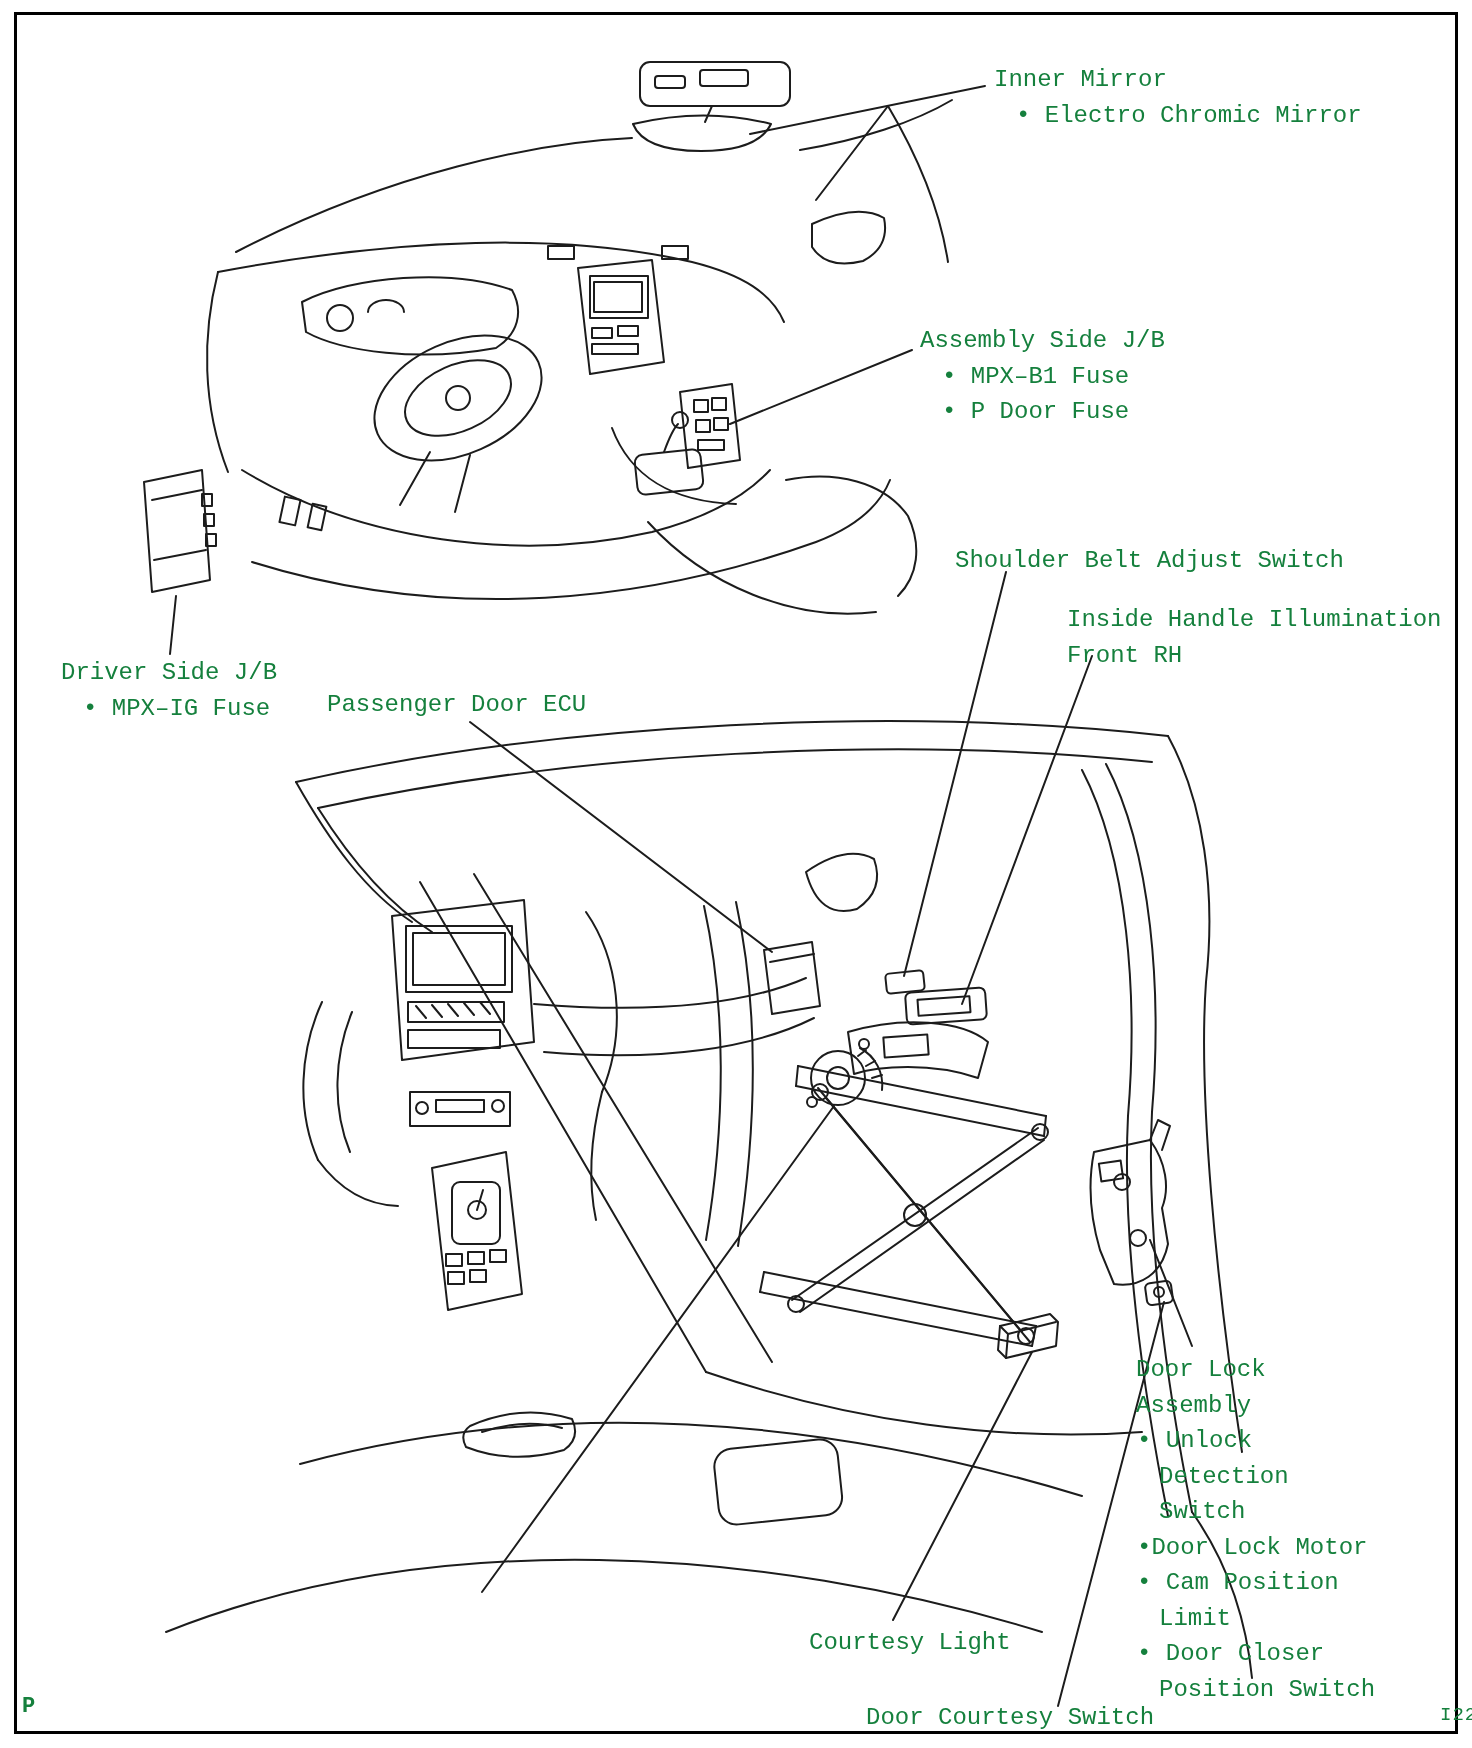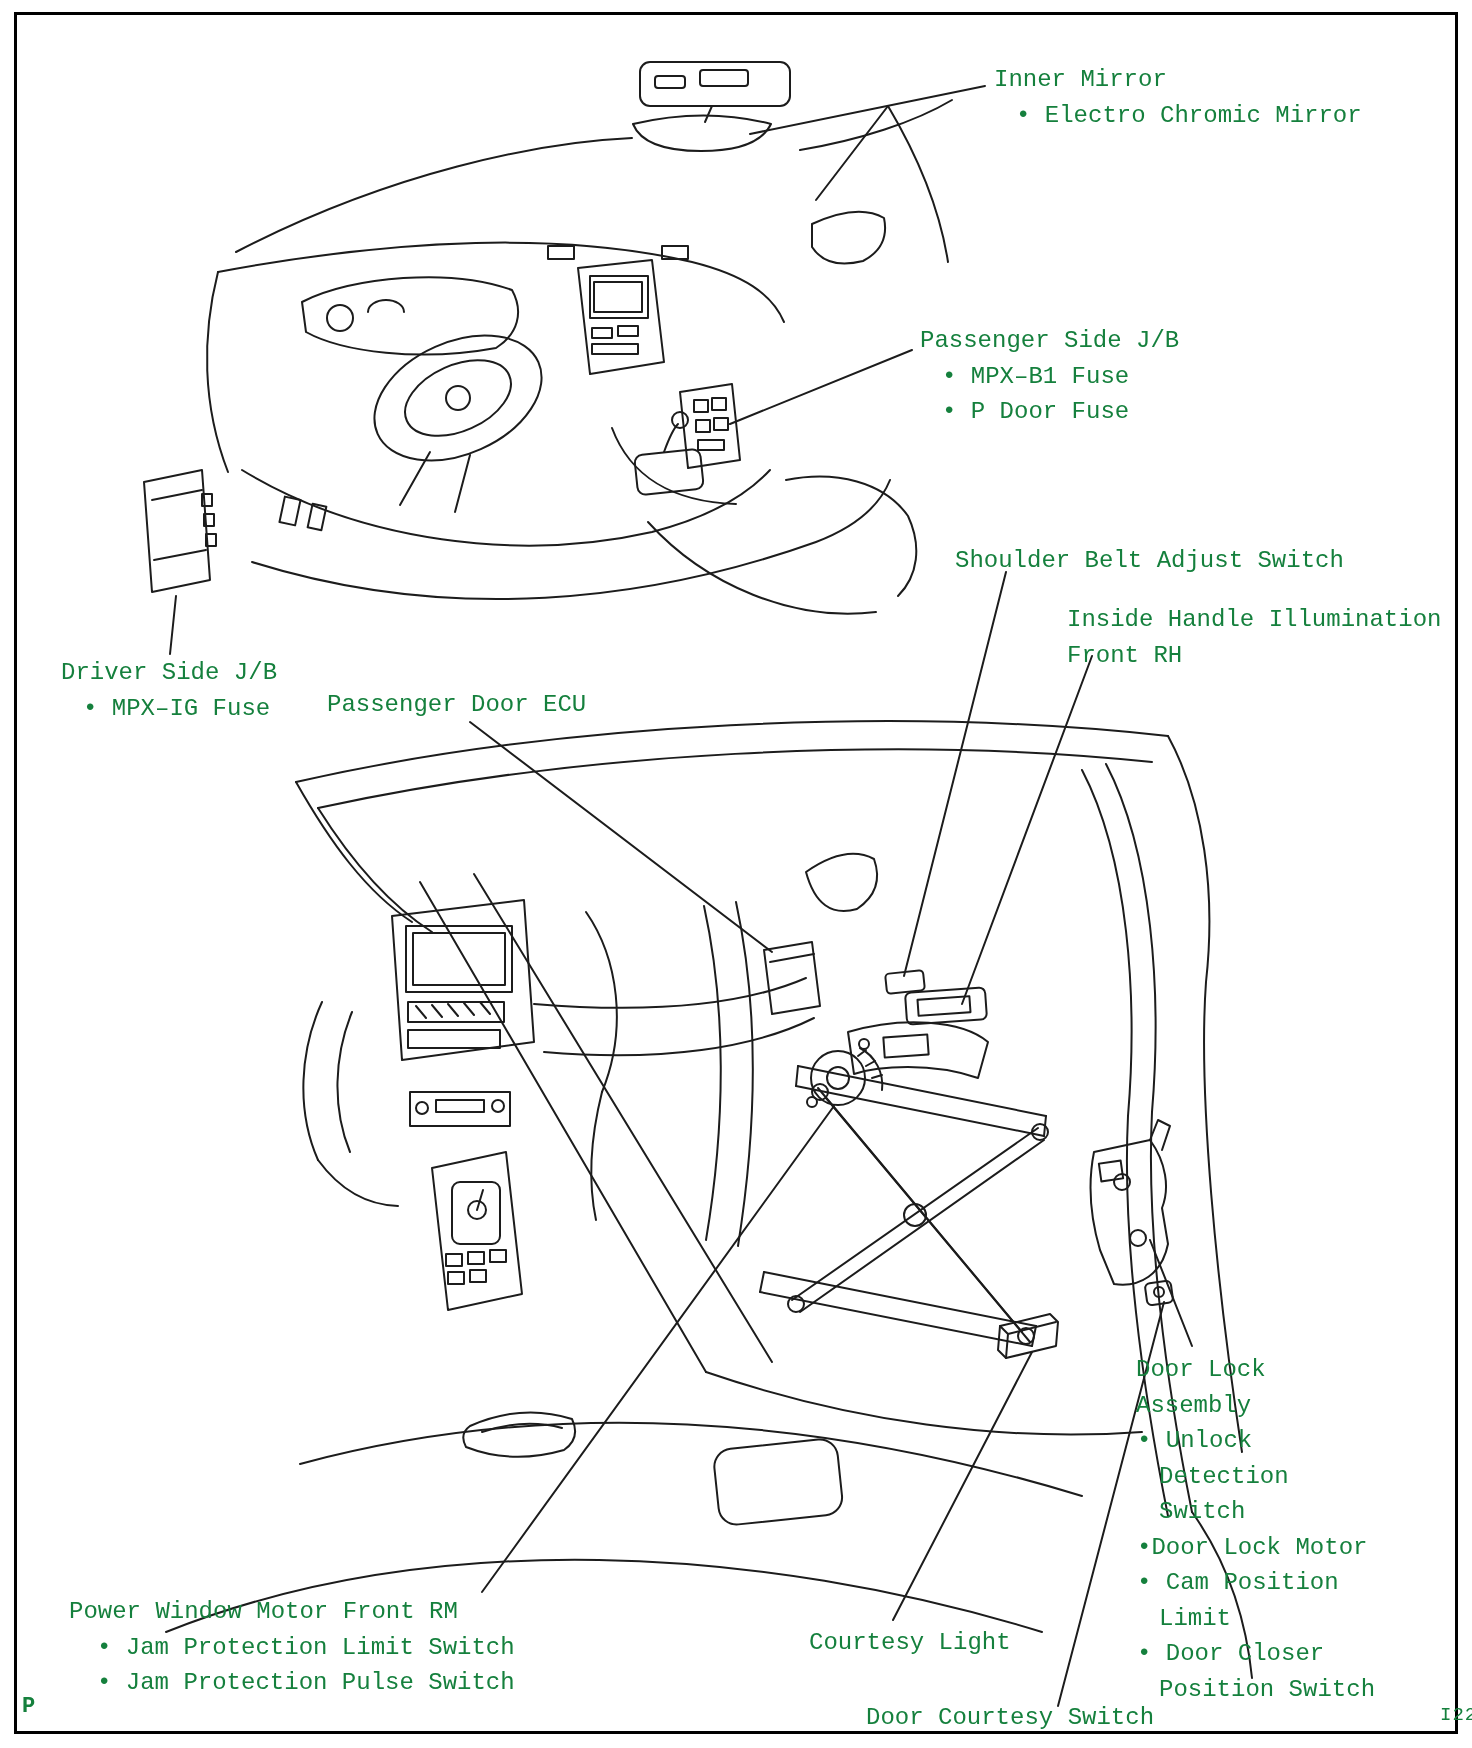--- a/index.html
+++ b/index.html
@@ -273,21 +273,21 @@
   </svg>
 
   <div class="label" style="left:994px;top:62px;">
     <div>Inner Mirror</div>
     <div class="items">
       <div class="item">• Electro Chromic Mirror</div>
     </div>
   </div>
 
   <div class="label" style="left:920px;top:323px;">
-    <div>Passenger Side J/B</div>
+    <div>Assembly Side J/B</div>
     <div class="items">
       <div class="item">• MPX–B1 Fuse</div>
       <div class="item">• P Door Fuse</div>
     </div>
   </div>
 
   <div class="label" style="left:955px;top:543px;">
     <div>Shoulder Belt Adjust Switch</div>
   </div>
 
@@ -318,23 +318,16 @@
   </div>
 
   <div class="label" style="left:776px;top:1625px;margin-left:33px;">
     <div>Courtesy Light</div>
   </div>
 
   <div class="label" style="left:866px;top:1700px;">
     <div>Door Courtesy Switch</div>
   </div>
 
-  <div class="label pw" style="left:69px;top:1594px;">
-    <div>Power Window Motor Front RM</div>
-    <div class="items">
-      <div class="item">• Jam Protection Limit Switch</div>
-      <div class="item">• Jam Protection Pulse Switch</div>
-    </div>
-  </div>
 
   <div class="figcode">I22162</div>
   <div class="pageletter">P</div>
 </div>
 
 </body></html>

